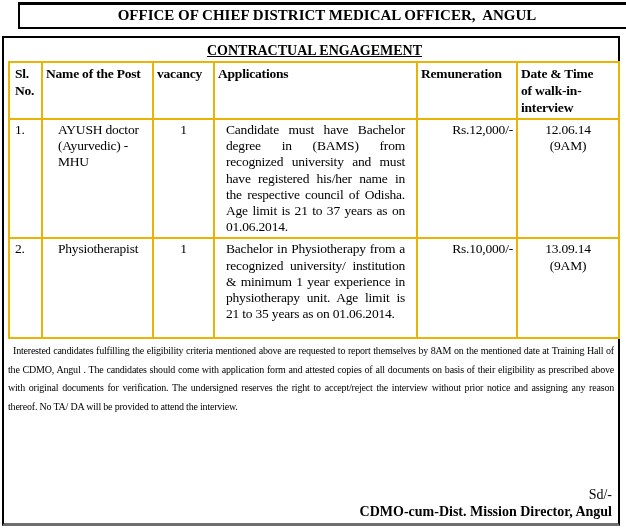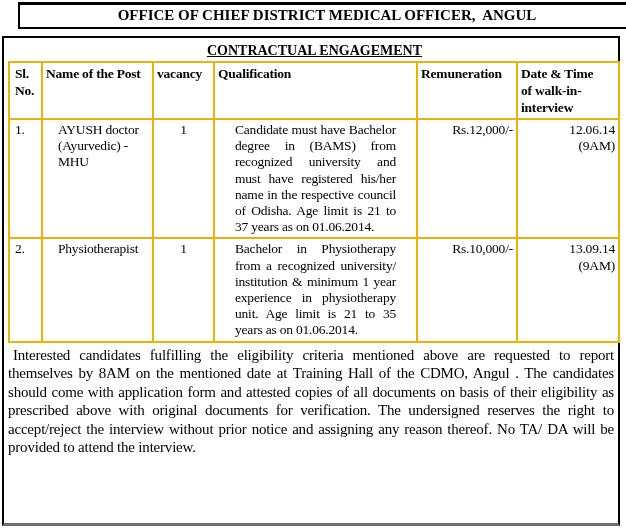--- a/index.html
+++ b/index.html
@@ -63,26 +63,26 @@
     font-weight: 700;
     text-align: left;
     line-height: 17px;
     white-space: pre-line;
   }
   .posts-table td { line-height: 16.2px; }
   .posts-table th.h-sl { text-align: left; padding-left: 5px; }
   td.c-sl   { padding-left: 5px; }
   td.c-post { white-space: pre-line; padding-left: 15px; }
   td.c-vac  { text-align: center; }
-  td.c-qual { text-align: justify; padding: 2px 20px; }
+  td.c-qual { text-align: justify; padding: 2px 11px; }
   td.c-rem  { text-align: right; }
-  td.c-date { text-align: right; white-space: pre-line; }
+  td.c-date { text-align: center; white-space: pre-line; }
   .closing {
     margin: 3px 4px 0 4px;
-    font-size: 15px;
+    font-size: 10px;
     letter-spacing: -0.2px;
     line-height: 18.5px;
     text-align: justify;
     text-indent: 5px;
   }
   .signature {
     position: absolute;
     right: 6px; bottom: 3px;
     text-align: right;
     font-size: 14px;
@@ -107,21 +107,21 @@
       <col style="width:203px">
         <col style="width:100px">
         <col style="width:102px">
     </colgroup>
     <thead>
       <tr>
         <th class="h-sl">Sl.
 No.</th>
         <th>Name of the Post</th>
         <th>vacancy</th>
-        <th>Qualification</th>
+        <th>Applications</th>
         <th>Remuneration</th>
         <th>Date &amp; Time
 of walk-in-
 interview</th>
       </tr>
     </thead>
     <tbody>
       <tr style="height:114px">
         <td class="c-sl">1.</td>
         <td class="c-post">AYUSH doctor
@@ -140,13 +140,17 @@
         <td class="c-qual">Bachelor in Physiotherapy from a recognized university/ institution &amp; minimum 1 year experience in physiotherapy unit. Age limit is 21 to 35 years as on 01.06.2014.</td>
         <td class="c-rem">Rs.10,000/-</td>
         <td class="c-date">13.09.14
 (9AM)</td>
       </tr>
     </tbody>
   </table>
 
   <p class="closing">Interested candidates fulfilling the eligibility criteria mentioned above are requested to report themselves by 8AM on the mentioned date at Training Hall of the CDMO, Angul . The candidates should come with application form and attested copies of all documents on basis of their eligibility as prescribed above with original documents for verification. The undersigned reserves the right to accept/reject the interview without prior notice and assigning any reason thereof. No TA/ DA will be provided to attend the interview.</p>
 
+  <div class="signature">
+    <div>Sd/-</div>
+    <div class="designation">CDMO-cum-Dist. Mission Director, Angul</div>
+  </div>
 </div>
 
 </body></html>

